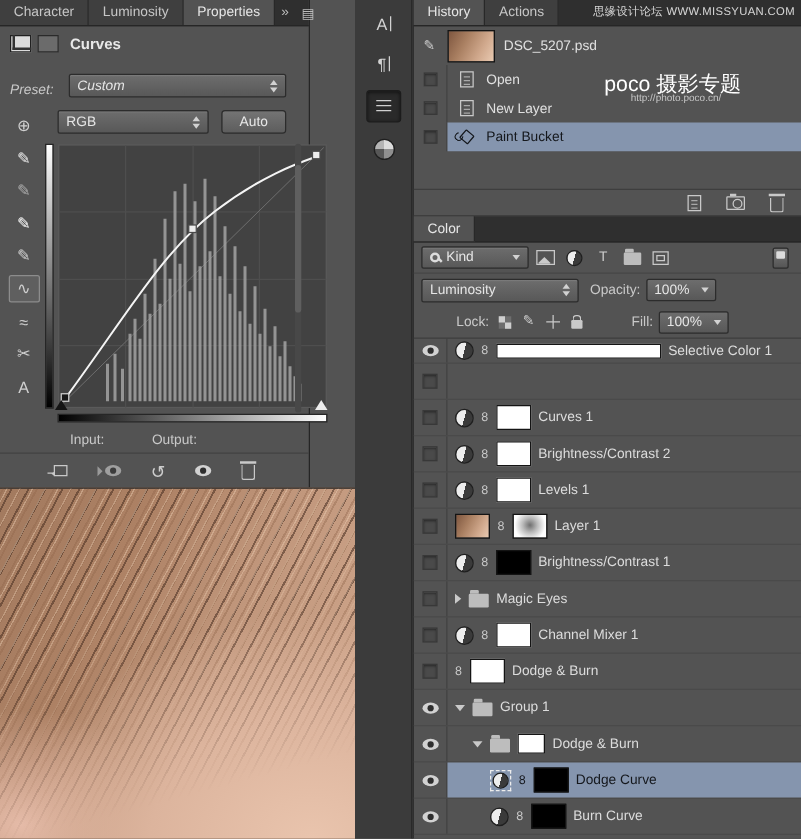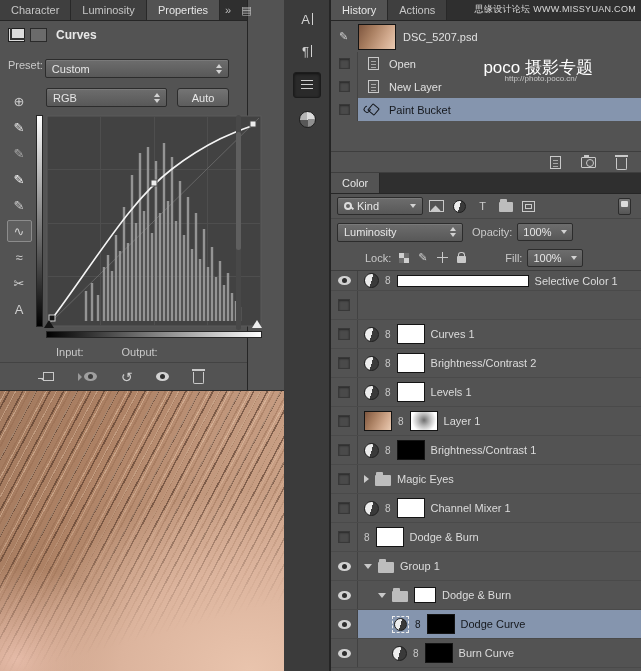--- a/index.html
+++ b/index.html
@@ -76,21 +76,21 @@
   .switch::after { content:''; position:absolute; top:2px; left:2px; right:2px; height:6px; background:#dcdcdc; border-radius:1px; }
 
   
   #left { position:absolute; left:0; top:0; width:248px; height:390px; background:#535353; border-right:1px solid #252525; }
   #props-header { position:absolute; top:28px; left:8px; display:flex; align-items:flex-start; gap:5px; }
   .mini-ic1 { width:17px; height:14px; background:#dcdcdc; border:1px solid #202020; position:relative; }
   .mini-ic1::after { content:''; position:absolute; left:1px; bottom:1px; width:13px; height:10px; border-bottom:2px solid #333; border-left:2px solid #333; }
   .mini-ic2 { width:17px; height:14px; background:#6b6b6b; border:1px solid #2a2a2a; }
   #props-title { font-size:12px; font-weight:bold; color:#e8e8e8; margin-left:4px; }
 
-  #preset-row { position:absolute; top:59px; left:8px; right:18px; display:flex; align-items:flex-start; gap:2px; }
+  #preset-row { position:absolute; top:59px; left:8px; right:18px; display:flex; align-items:flex-end; gap:12px;font-style:italic; }
   #preset-row .lbl { color:#c9c9c9; }
   #preset-row .dd { flex:1; }
 
   #tools-col { position:absolute; left:2px; top:90px; width:34px; display:flex; flex-direction:column; align-items:center; gap:4px; }
   .tool { width:25px; height:22px; display:flex; align-items:center; justify-content:center; color:#cfcfcf; font-size:13px; border:1px solid transparent; border-radius:2px; }
   .tool.selected { background:#5f5f5f; border-color:#8c8c8c; }
   .tool .tip-b { color:#eaeaea; } .tool .tip-g { color:#aaaaaa; } .tool .tip-w { color:#ffffff; }
 
   #channel-row { position:absolute; left:46px; top:88px; right:18px; display:flex; gap:10px; }
   #channel-row .dd { flex:1; }

